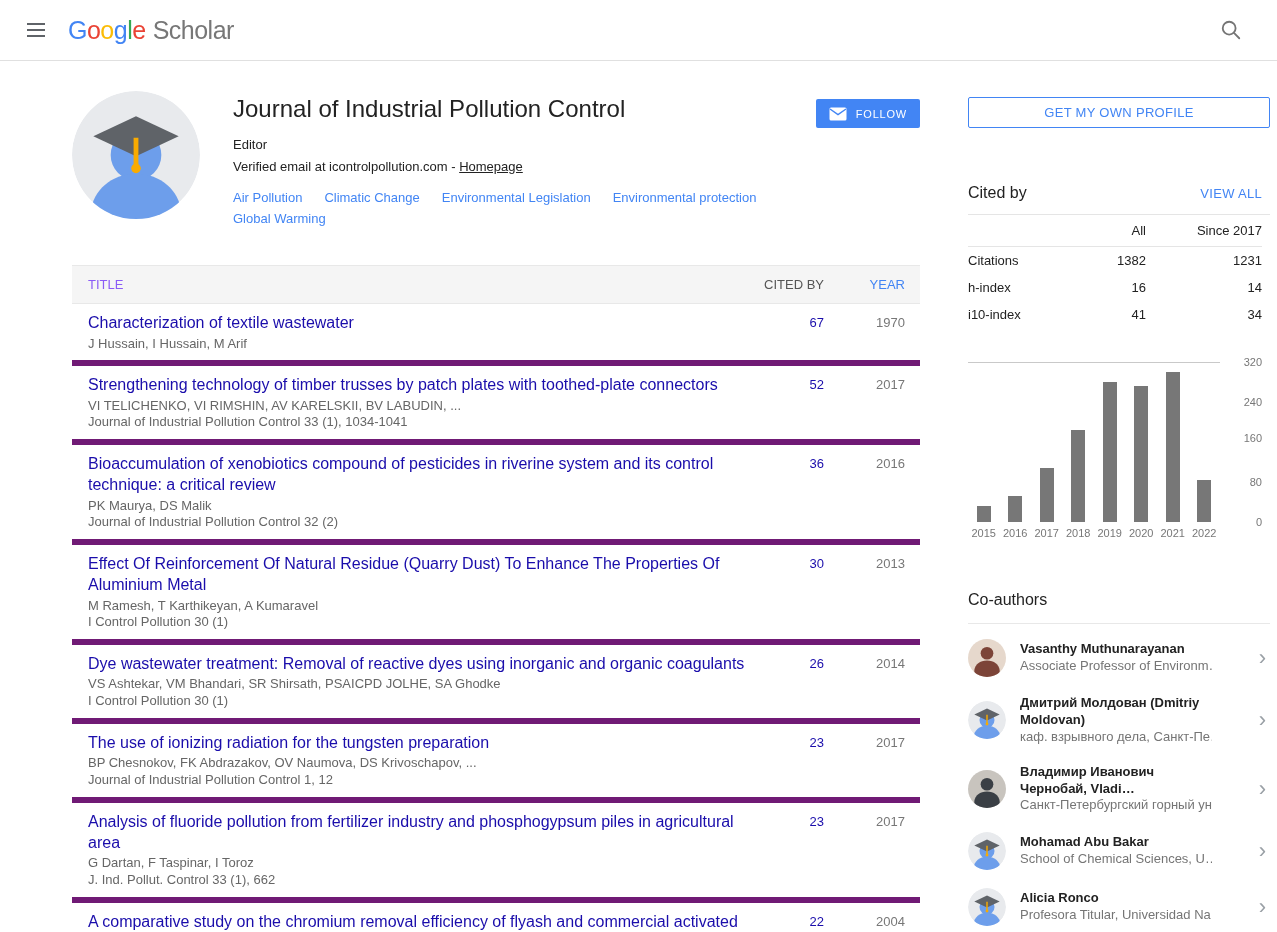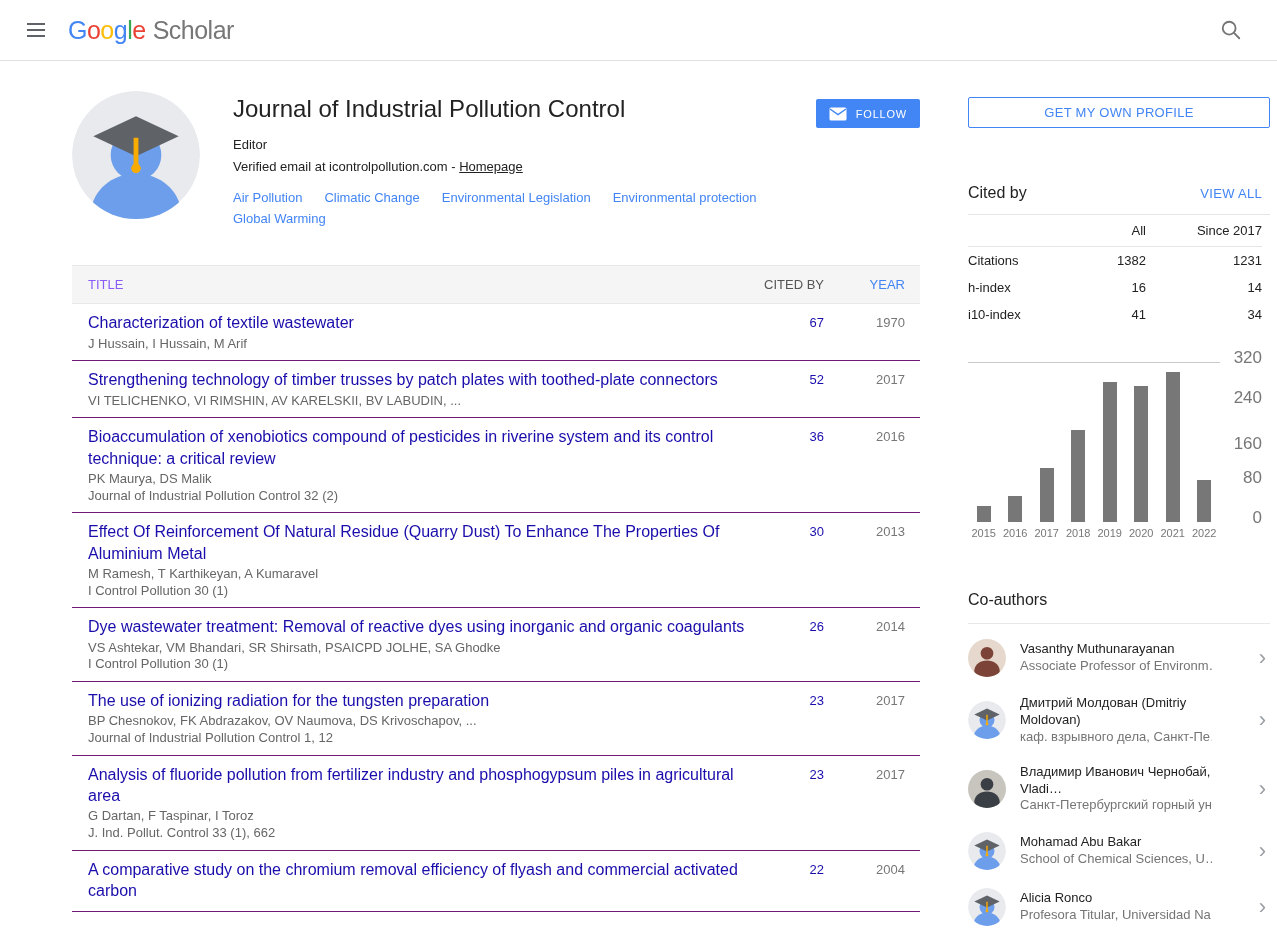--- a/index.html
+++ b/index.html
@@ -46,21 +46,21 @@
   }
 
   
   .pub-header {
     display: flex; background: #f5f5f5; border-top: 1px solid #e8e8e8; border-bottom: 1px solid #e8e8e8;
     padding: 11px 15px 11px 16px; font-size: 13px; align-items: baseline;
   }
   .col-title { flex: 1; color: #8b5cf6; }
   .col-cited { width: 76px; text-align: right; color: #555; }
   .col-year  { width: 81px; text-align: right; color: #4285f4; }
-  .pub-row { display: flex; padding: 8px 15px 8px 16px; border-bottom: 1px solid #701a75; }
+  .pub-row { display: flex; padding: 8px 15px 8px 16px; border-bottom: 6px solid #701a75; }
   .pub-main { flex: 1; min-width: 0; padding-right: 10px; }
   .pub-title { display: block; font-size: 16px; color: #1a0dab; line-height: 1.32; margin-bottom: 2px; }
   .pub-authors, .pub-venue { font-size: 13px; color: #666; line-height: 1.3; }
   .pub-cited { width: 66px; text-align: right; color: #1a0dab; font-size: 13px; padding-top: 3px; flex: none; }
   .pub-year { width: 81px; text-align: right; color: #777; font-size: 13px; padding-top: 3px; flex: none; }
 
   
   .own-profile-btn {
     width: 100%; height: 31px; background: #fff; border: 1px solid #4285f4; border-radius: 2px;
     color: #4285f4; font-size: 13px; letter-spacing: 0.3px; cursor: pointer; margin-top: 6px;
@@ -81,32 +81,32 @@
 
   
   .chart-wrap { margin-top: 34px; display: flex; align-items: flex-start; }
   .chart-main { width: 252px; flex: none; }
   .chart-plot { height: 160px; border-top: 1px solid #c9c9c9; display: flex; align-items: flex-end; }
   .bar-col { flex: 1; display: flex; justify-content: center; }
   .bar { width: 14px; }
   .chart-x { display: flex; margin-top: 5px; }
   .bar-label { flex: 1; text-align: center; font-size: 11px; color: #777; }
   .chart-y { position: relative; height: 160px; flex: 1; }
-  .ytick { position: absolute; right: 8px; font-size: 17px; color: #777; }
+  .ytick { position: absolute; right: 8px; font-size: 11px; color: #777; }
 
   
   .co-head {
     margin: 52px 0 0; font-size: 16px; font-weight: 400; color: #222;
     padding-bottom: 14px; border-bottom: 1px solid #e8e8e8;
   }
   .co-list { padding-top: 6px; }
   .co-item { display: flex; align-items: center; padding: 9px 0; cursor: pointer; }
   .co-avatar { width: 38px; height: 38px; border-radius: 50%; overflow: hidden; flex: none; }
   .co-info { margin-left: 14px; width: 192px; min-width: 0; }
-  .co-name { display: block; font-size: 13px; color: #222; line-height: 1.3; }
+  .co-name { display: block; font-size: 13px; color: #222; line-height: 1.3; font-weight: bold; }
   .co-aff { font-size: 13px; color: #757575; line-height: 1.3; white-space: nowrap; overflow: hidden; }
   .co-chevron { margin-left: auto; margin-right: 4px; color: #9aa0a6; font-size: 22px; line-height: 1; }
 </style>
 </head>
 <body>
 
 <header>
   <button class="hamburger" aria-label="menu">
     <span></span>
       <span></span>
@@ -166,20 +166,21 @@
       <div class="pub-authors">J Hussain, I Hussain, M Arif</div>
     </div>
     <a href="#" class="pub-cited">67</a>
     <div class="pub-year">1970</div>
   </div>
 
   <div class="pub-row">
     <div class="pub-main">
       <a href="#" class="pub-title">Strengthening technology of timber trusses by patch plates with toothed-plate connectors</a>
       <div class="pub-authors">VI TELICHENKO, VI RIMSHIN, AV KARELSKII, BV LABUDIN, ...</div>
+      <div class="pub-venue">Journal of Industrial Pollution Control 33 (1), 1034-1041</div>
     </div>
     <a href="#" class="pub-cited">52</a>
     <div class="pub-year">2017</div>
   </div>
 
   <div class="pub-row">
     <div class="pub-main">
       <a href="#" class="pub-title">Bioaccumulation of xenobiotics compound of pesticides in riverine system and its control technique: a critical review</a>
       <div class="pub-authors">PK Maurya, DS Malik</div>
       <div class="pub-venue">Journal of Industrial Pollution Control 32 (2)</div>
@@ -305,21 +306,21 @@
             <div class="bar-label">2018</div>
             <div class="bar-label">2019</div>
             <div class="bar-label">2020</div>
             <div class="bar-label">2021</div>
             <div class="bar-label">2022</div>
           </div>
       </div>
       <div class="chart-y">
           <div class="ytick" style="bottom: -6px;">0</div>
           <div class="ytick" style="bottom: 34px;">80</div>
-          <div class="ytick" style="bottom: 68px;">160</div>
+          <div class="ytick" style="bottom: 78px;">160</div>
           <div class="ytick" style="bottom: 114px;">240</div>
           <div class="ytick" style="bottom: 154px;">320</div>
         </div>
     </div>
 
     <h3 class="co-head">Co-authors</h3>
     <div id="co-list" class="co-list">
   <div class="co-item">
     <div class="co-avatar"><svg viewBox="0 0 48 48" width="100%" height="100%">
               <rect width="48" height="48" fill="#e6d8cc"></rect>

